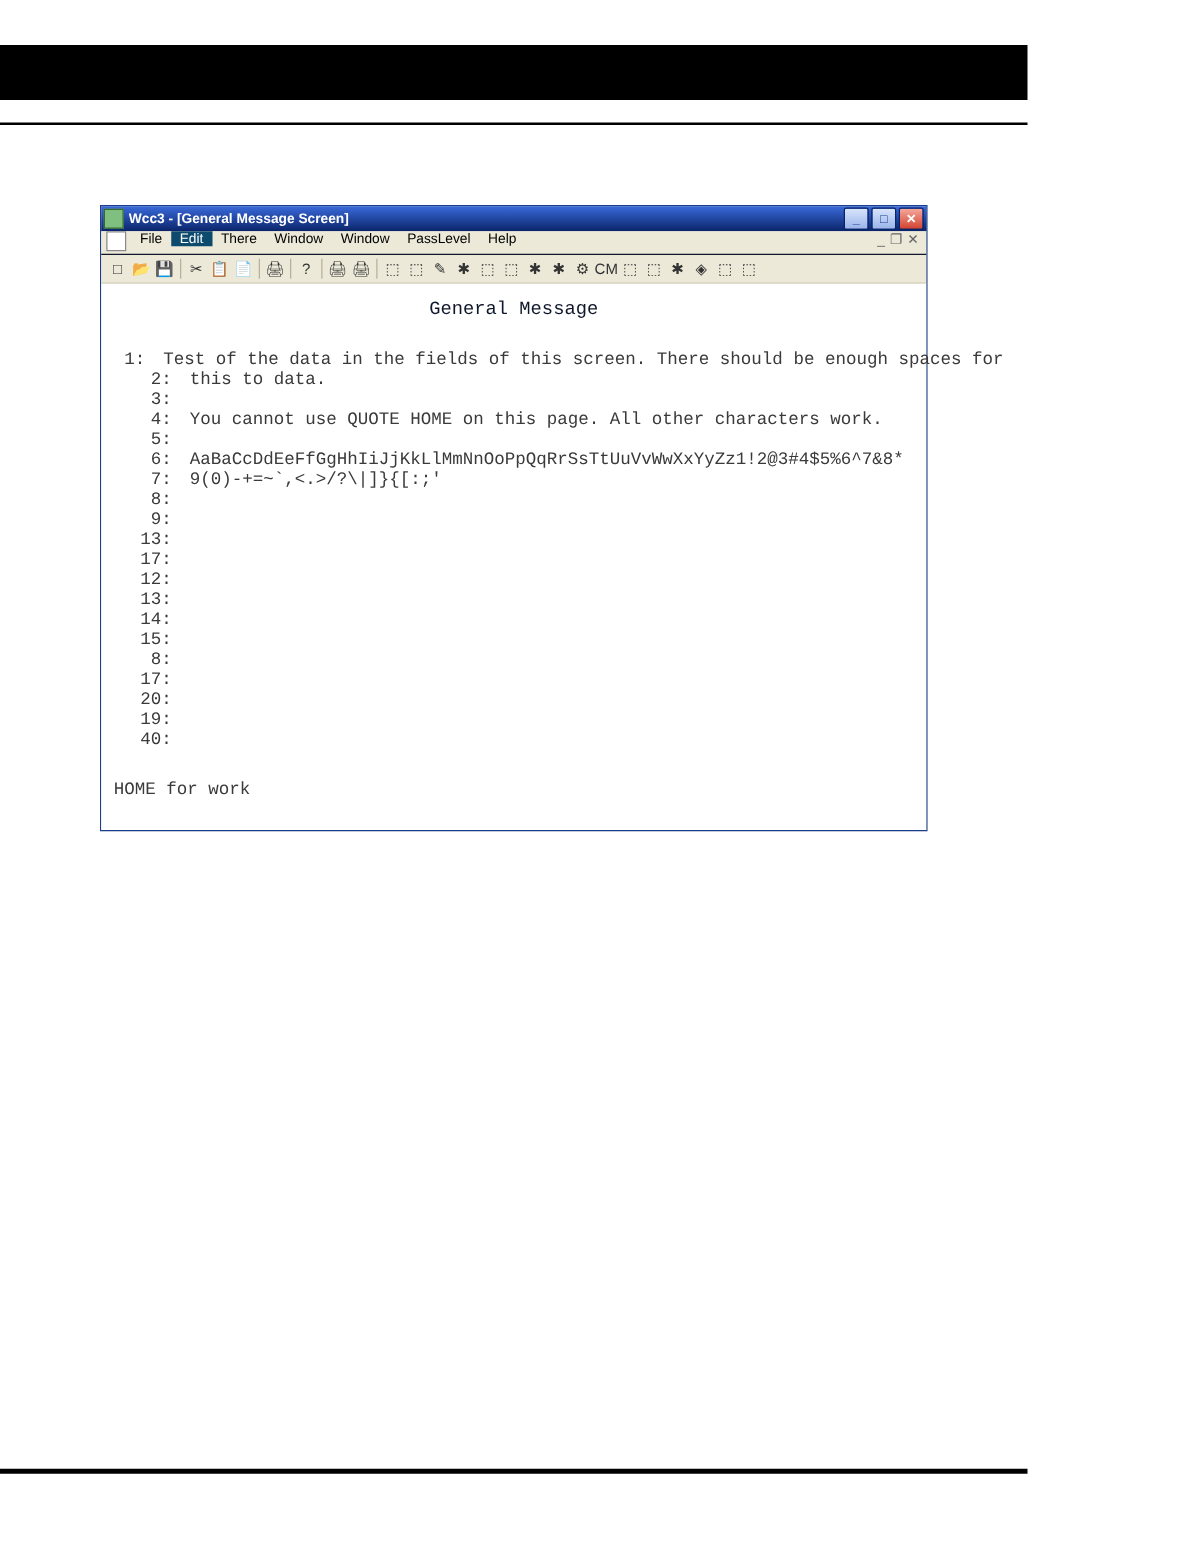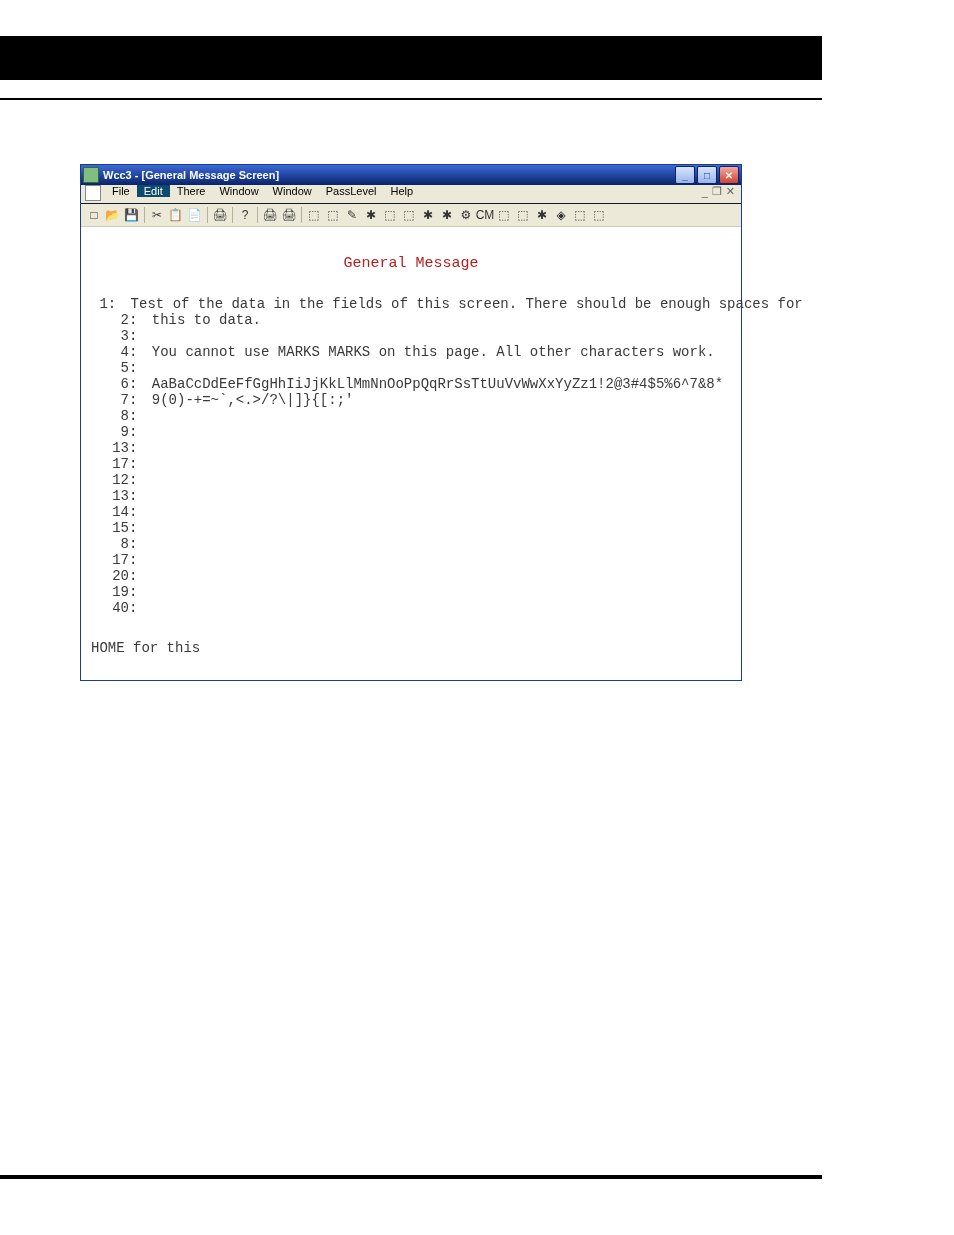--- a/index.html
+++ b/index.html
@@ -29,21 +29,21 @@
 .menuitem{padding:0 7px;cursor:default}
 .menuitem.hl{background:#0c4a6e;color:#fff}
 .mdiright{margin-left:auto;display:flex;align-items:center;gap:4px;padding-right:6px;color:#666}
 .mdiright span{font-size:11px}
 
 .toolbar{background:#ece9d8;padding:2px 4px;border-bottom:1px solid #cfcab5;display:flex;align-items:center;gap:1px}
 .tb{width:18px;height:18px;display:flex;align-items:center;justify-content:center;font-size:12px;color:#333}
 .tbsep{width:1px;height:16px;background:#b6b19a;margin:0 2px}
 
 .docarea{background:#fff;padding:8px 10px 24px 10px;font-family:"Courier New",monospace;font-size:14px;color:#3a3a3a}
-.dochead{text-align:center;margin:20px 0 24px;font-size:15px;color:#b91c1c}
+.dochead{text-align:center;margin:4px 0 24px;font-size:15px;color:#0f172a}
 .linerow{display:flex;white-space:pre}
 .lnum{width:38px;text-align:right;padding-right:0}
 .lcolon{padding-right:6px}
 .ltext{flex:1}
 .footer{margin-top:24px}
 
 
 .bottomarea{position:absolute;left:0;right:0;bottom:56px}
 .rule.bottom{border-top:4px solid #000}
 </style>
@@ -118,39 +118,39 @@
           <div class="tb">⬚</div>
           <div class="tb">⬚</div>
         </div>
 
     <div class="docarea">
       <div class="dochead">General Message</div>
       <div id="lines">
             <div class="linerow"><span class="lnum"> 1</span><span class="lcolon">:</span><span class="ltext"> Test of the data in the fields of this screen. There should be enough spaces for</span></div>
             <div class="linerow"><span class="lnum"> 2</span><span class="lcolon">:</span><span class="ltext"> this to data.</span></div>
             <div class="linerow"><span class="lnum"> 3</span><span class="lcolon">:</span><span class="ltext"> </span></div>
-            <div class="linerow"><span class="lnum"> 4</span><span class="lcolon">:</span><span class="ltext"> You cannot use MARKS MARKS on this page. All other characters work.</span></div>
+            <div class="linerow"><span class="lnum"> 4</span><span class="lcolon">:</span><span class="ltext"> You cannot use QUOTE HOME on this page. All other characters work.</span></div>
             <div class="linerow"><span class="lnum"> 5</span><span class="lcolon">:</span><span class="ltext"> </span></div>
             <div class="linerow"><span class="lnum"> 6</span><span class="lcolon">:</span><span class="ltext"> AaBaCcDdEeFfGgHhIiJjKkLlMmNnOoPpQqRrSsTtUuVvWwXxYyZz1!2@3#4$5%6^7&amp;8*</span></div>
             <div class="linerow"><span class="lnum"> 7</span><span class="lcolon">:</span><span class="ltext"> 9(0)-+=~`,&lt;.&gt;/?\|]}{[:;'</span></div>
             <div class="linerow"><span class="lnum"> 8</span><span class="lcolon">:</span><span class="ltext"> </span></div>
             <div class="linerow"><span class="lnum"> 9</span><span class="lcolon">:</span><span class="ltext"> </span></div>
             <div class="linerow"><span class="lnum">13</span><span class="lcolon">:</span><span class="ltext"> </span></div>
             <div class="linerow"><span class="lnum">17</span><span class="lcolon">:</span><span class="ltext"> </span></div>
             <div class="linerow"><span class="lnum">12</span><span class="lcolon">:</span><span class="ltext"> </span></div>
             <div class="linerow"><span class="lnum">13</span><span class="lcolon">:</span><span class="ltext"> </span></div>
             <div class="linerow"><span class="lnum">14</span><span class="lcolon">:</span><span class="ltext"> </span></div>
             <div class="linerow"><span class="lnum">15</span><span class="lcolon">:</span><span class="ltext"> </span></div>
             <div class="linerow"><span class="lnum">8</span><span class="lcolon">:</span><span class="ltext"> </span></div>
             <div class="linerow"><span class="lnum">17</span><span class="lcolon">:</span><span class="ltext"> </span></div>
             <div class="linerow"><span class="lnum">20</span><span class="lcolon">:</span><span class="ltext"> </span></div>
             <div class="linerow"><span class="lnum">19</span><span class="lcolon">:</span><span class="ltext"> </span></div>
             <div class="linerow"><span class="lnum">40</span><span class="lcolon">:</span><span class="ltext"> </span></div>
           </div>
-      <div class="footer">HOME for this</div>
+      <div class="footer">HOME for work</div>
     </div>
   </div>
 </div>
 
 <div class="bottomarea">
       <hr class="rule bottom">
     </div>
 
 </div>
 

